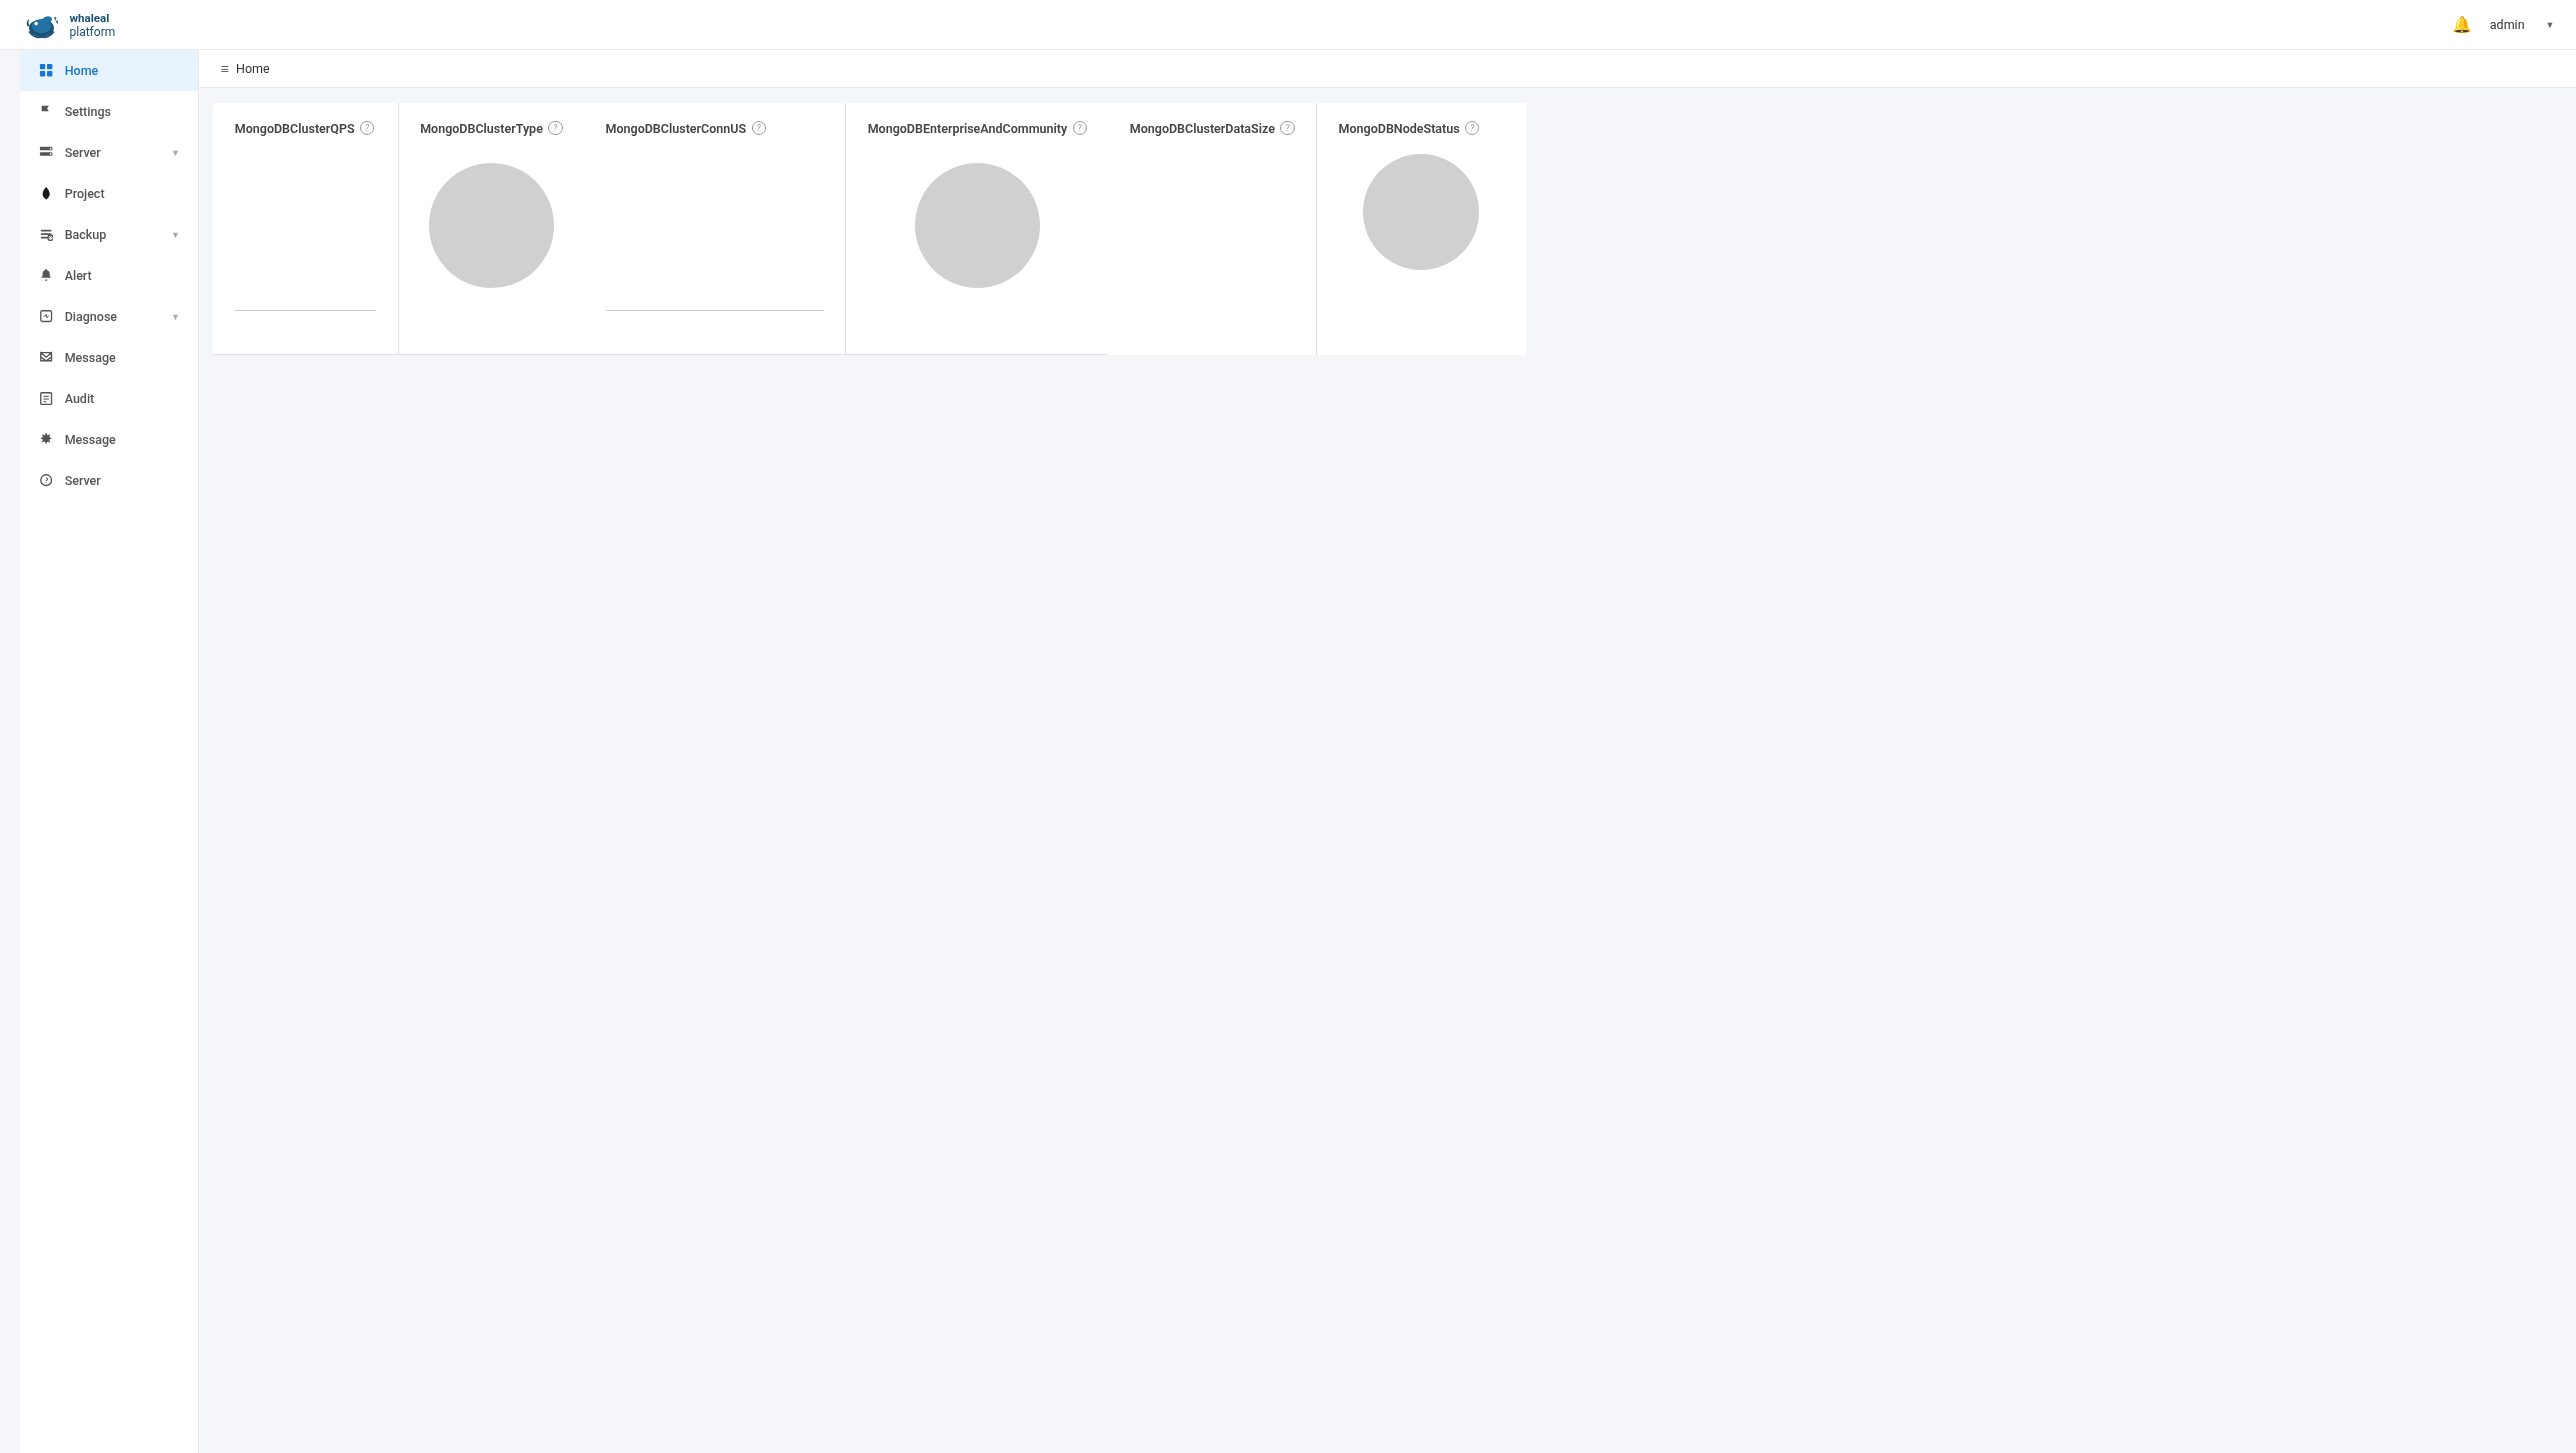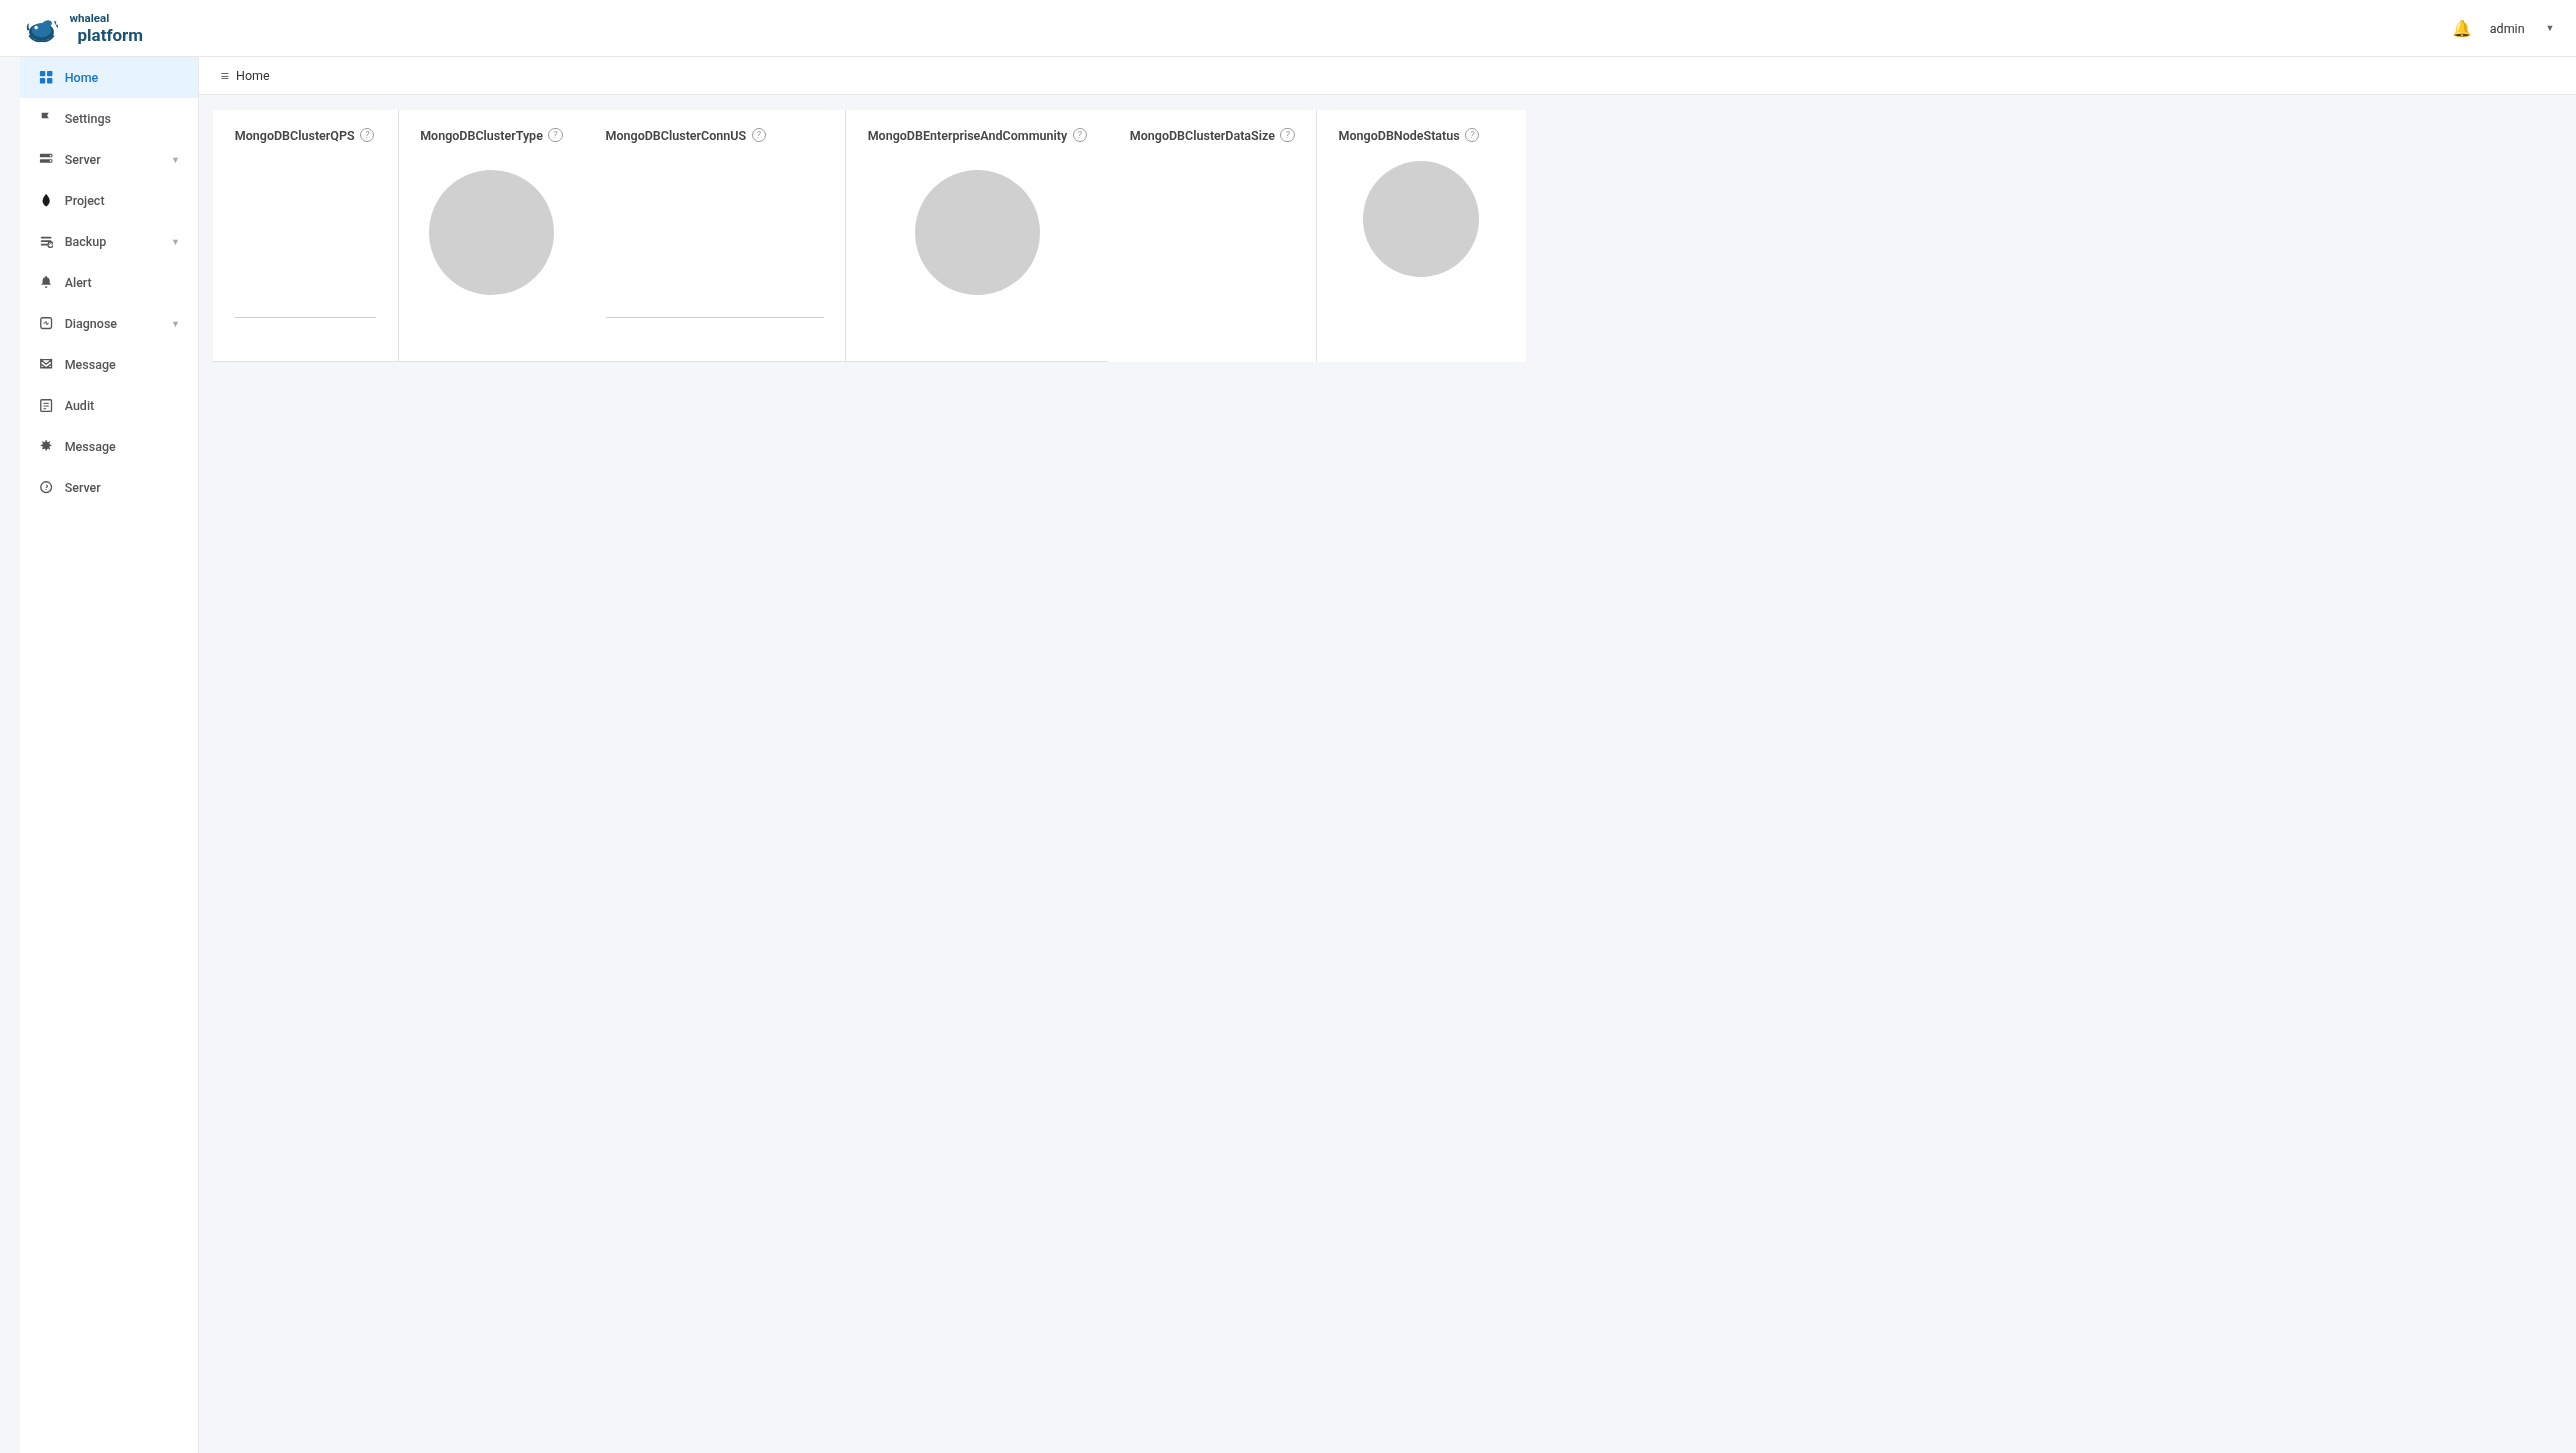--- a/index.html
+++ b/index.html
@@ -1,20 +1,20 @@
 <!DOCTYPE html>
 <html style="font-size:14.3px"><head>
   <meta charset="utf-8">
   <style>
     * { box-sizing: border-box; margin: 0; padding: 0; }
     body { font-family: -apple-system, BlinkMacSystemFont, 'Segoe UI', Roboto, sans-serif; background: #f5f6fa; display: flex; flex-direction: column; height: 100vh; overflow: hidden; }
 
     
     .header {
-      height: 57px;
+      height: 50px;
       background: #fff;
       border-bottom: 0.9px solid #e8e8e8;
       display: flex;
       align-items: center;
       justify-content: space-between;
       padding: 0 21.5px;
       flex-shrink: 0;
       z-index: 100;
     }
     .header-logo {
@@ -184,21 +184,21 @@
       <ellipse cx="22" cy="26" rx="14" ry="10" fill="#1a5276"></ellipse>
       <ellipse cx="22" cy="24" rx="11" ry="8" fill="#2471a3"></ellipse>
       <circle cx="16" cy="21" r="2" fill="white"></circle>
       <path d="M8 30 Q14 38 22 36 Q30 38 36 30" stroke="#1a5276" stroke-width="2" fill="none"></path>
       <path d="M6 24 Q4 18 8 16 Q6 22 10 24" fill="#1a5276"></path>
       <path d="M36 14 Q40 12 38 18 Q42 16 40 22" fill="#2471a3"></path>
       <ellipse cx="28" cy="17" rx="6" ry="4" fill="#2471a3" transform="rotate(-20 28 17)"></ellipse>
     </svg>
     <div>
       <div style="font-size:11.6px;font-weight:700;color:#1a5276;">whaleal</div>
-      <div style="font-size:17px;font-weight:700;color:#1a5276;margin-left:8px;">platform</div>
+      <div style="font-size:12px;font-weight:400;color:#1a5276;">platform</div>
     </div>
   </div>
   <div class="header-right">
     <span class="bell-icon">🔔</span>
     <div class="user-info">
       <span>admin</span>
       <span class="chevron-down">▼</span>
     </div>
   </div>
 </div>

